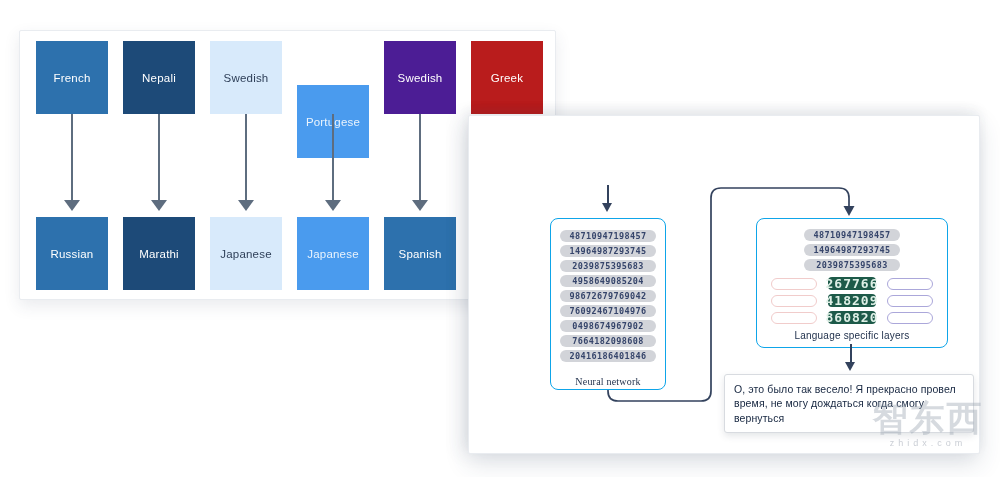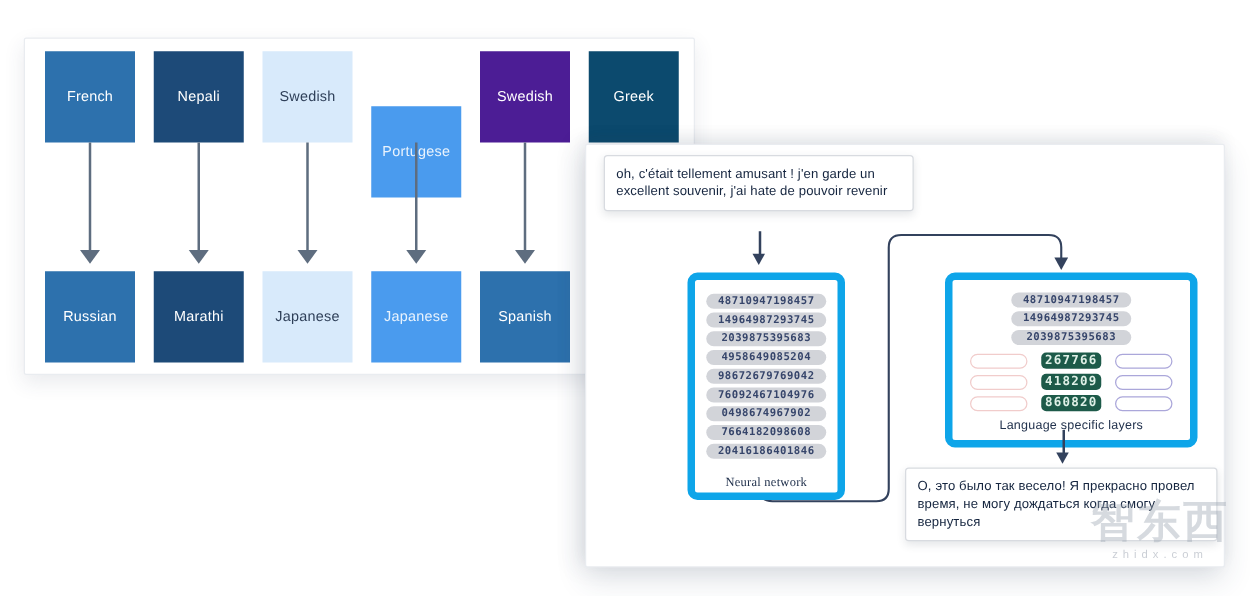--- a/index.html
+++ b/index.html
@@ -40,42 +40,42 @@
   }
   .input-bubble  { left:14px;  top:8px;   width:228px; }
   .output-bubble { left:255px; top:258px; width:230px; }
   .vline { position:absolute; width:1.6px; background:var(--navy,#33425d); }
   .vhead {
     position:absolute; width:0; height:0;
     border-left:5.5px solid transparent; border-right:5.5px solid transparent;
     border-top:9px solid var(--navy,#33425d);
   }
   .node {
-    position:absolute; background:#fff; border:6px solid #0ea5e9; border-radius:8px;
+    position:absolute; background:#fff; border:1px solid #0ea5e9; border-radius:8px;
     display:flex; flex-direction:column; align-items:center;
   }
   .nn-box { left:81px;  top:102px; width:114px; height:161px; padding-top:9px; }
   .ll-box { left:287px; top:102px; width:190px; height:120px; padding-top:8px; }
   .chips { display:flex; flex-direction:column; align-items:center; }
   .chip {
     display:flex; align-items:center; justify-content:center;
     min-width:96px; height:12px; margin:1.5px 0; padding:0 4px; box-sizing:border-box;
     background:var(--chip-bg,#d2d4d9); border-radius:7px;
     font-family:"DejaVu Sans Mono", monospace; font-size:8.5px; font-weight:bold;
     color:var(--chip-text,#36456b); letter-spacing:.4px;
   }
   .pill-rows { margin-top:3px; display:flex; flex-direction:column; }
   .pill-row { display:flex; align-items:center; gap:11px; margin:2px 0; }
   .pill { height:12px; border-radius:7px; box-sizing:border-box; background:#fff; }
   .pill.pink   { width:46px; border:1.2px solid var(--pink,#f1cccb); }
   .pill.purple { width:46px; border:1.2px solid var(--purple,#aba7da); }
   .pill.green  {
     width:48px; height:13px; border-radius:4px; background:var(--green,#1d5a49);
     display:flex; align-items:center; justify-content:center;
-    font-family:"DejaVu Sans Mono", monospace; font-size:10px; font-weight:bold;
+    font-family:"DejaVu Sans Mono", monospace; font-size:13px; font-weight:bold;
     color:var(--green-text,#dff0e7); letter-spacing:1px;
   }
   .node-label { margin-top:4px; font-size:10px; color:#22324d; letter-spacing:.2px; }
   .nn-box .node-label { margin-top:13px;font-family:Liberation Serif, serif; }
   .connector { position:absolute; left:0; top:0; pointer-events:none; }
   
   .watermark { position:absolute; left:856px; top:399px; width:144px; text-align:center; z-index:5; }
   .wm-cn  { font-size:35px; font-weight:bold; color:rgba(158,166,178,.42); letter-spacing:2px; line-height:1.1; }
   .wm-url { font-size:9px; color:rgba(158,166,178,.55); letter-spacing:4px; margin-top:0px; }
 </style>
@@ -109,28 +109,27 @@
       <div class="arrow-head"></div>
       <div class="lang-box bottom" style="background: rgb(74, 155, 238); color: rgb(233, 243, 253);">Japanese</div>
     </div>
     <div class="lang-col" style="left:364px">
       <div class="lang-box top" style="background: #4c1d95; color: rgb(255, 255, 255);">Swedish</div>
       <div class="arrow-line"></div>
       <div class="arrow-head"></div>
       <div class="lang-box bottom" style="background: rgb(45, 113, 173); color: rgb(255, 255, 255);">Spanish</div>
     </div>
     <div class="lang-col no-target" style="left:451px">
-      <div class="lang-box top" style="background: #0c4a6e; color: rgb(255, 255, 255);">Greek</div>
+      <div class="lang-box top" style="background: #b91c1c; color: rgb(255, 255, 255);">Greek</div>
 
     </div>
   </section>
 
   <section class="card right-card">
 
-    <div class="bubble input-bubble">oh, c'était tellement amusant ! j'en garde un excellent souvenir, j'ai hate de pouvoir revenir</div>
 
     <div class="vline" style="left:138px; top:69px; height:19px;"></div>
     <div class="vhead" style="left:133px; top:87px;"></div>
 
     <svg class="connector" width="510" height="337" viewBox="0 0 510 337">
       <path d="M139,263 V275 Q139,285 149,285 H232 Q242,285 242,275 V82 Q242,72 252,72 H370 Q380,72 380,82 V91" fill="none" stroke="#33425d" stroke-width="1.7"></path>
       <polygon points="374.5,90 385.5,90 380,100" fill="#33425d"></polygon>
     </svg>
 
     <div class="node nn-box">

